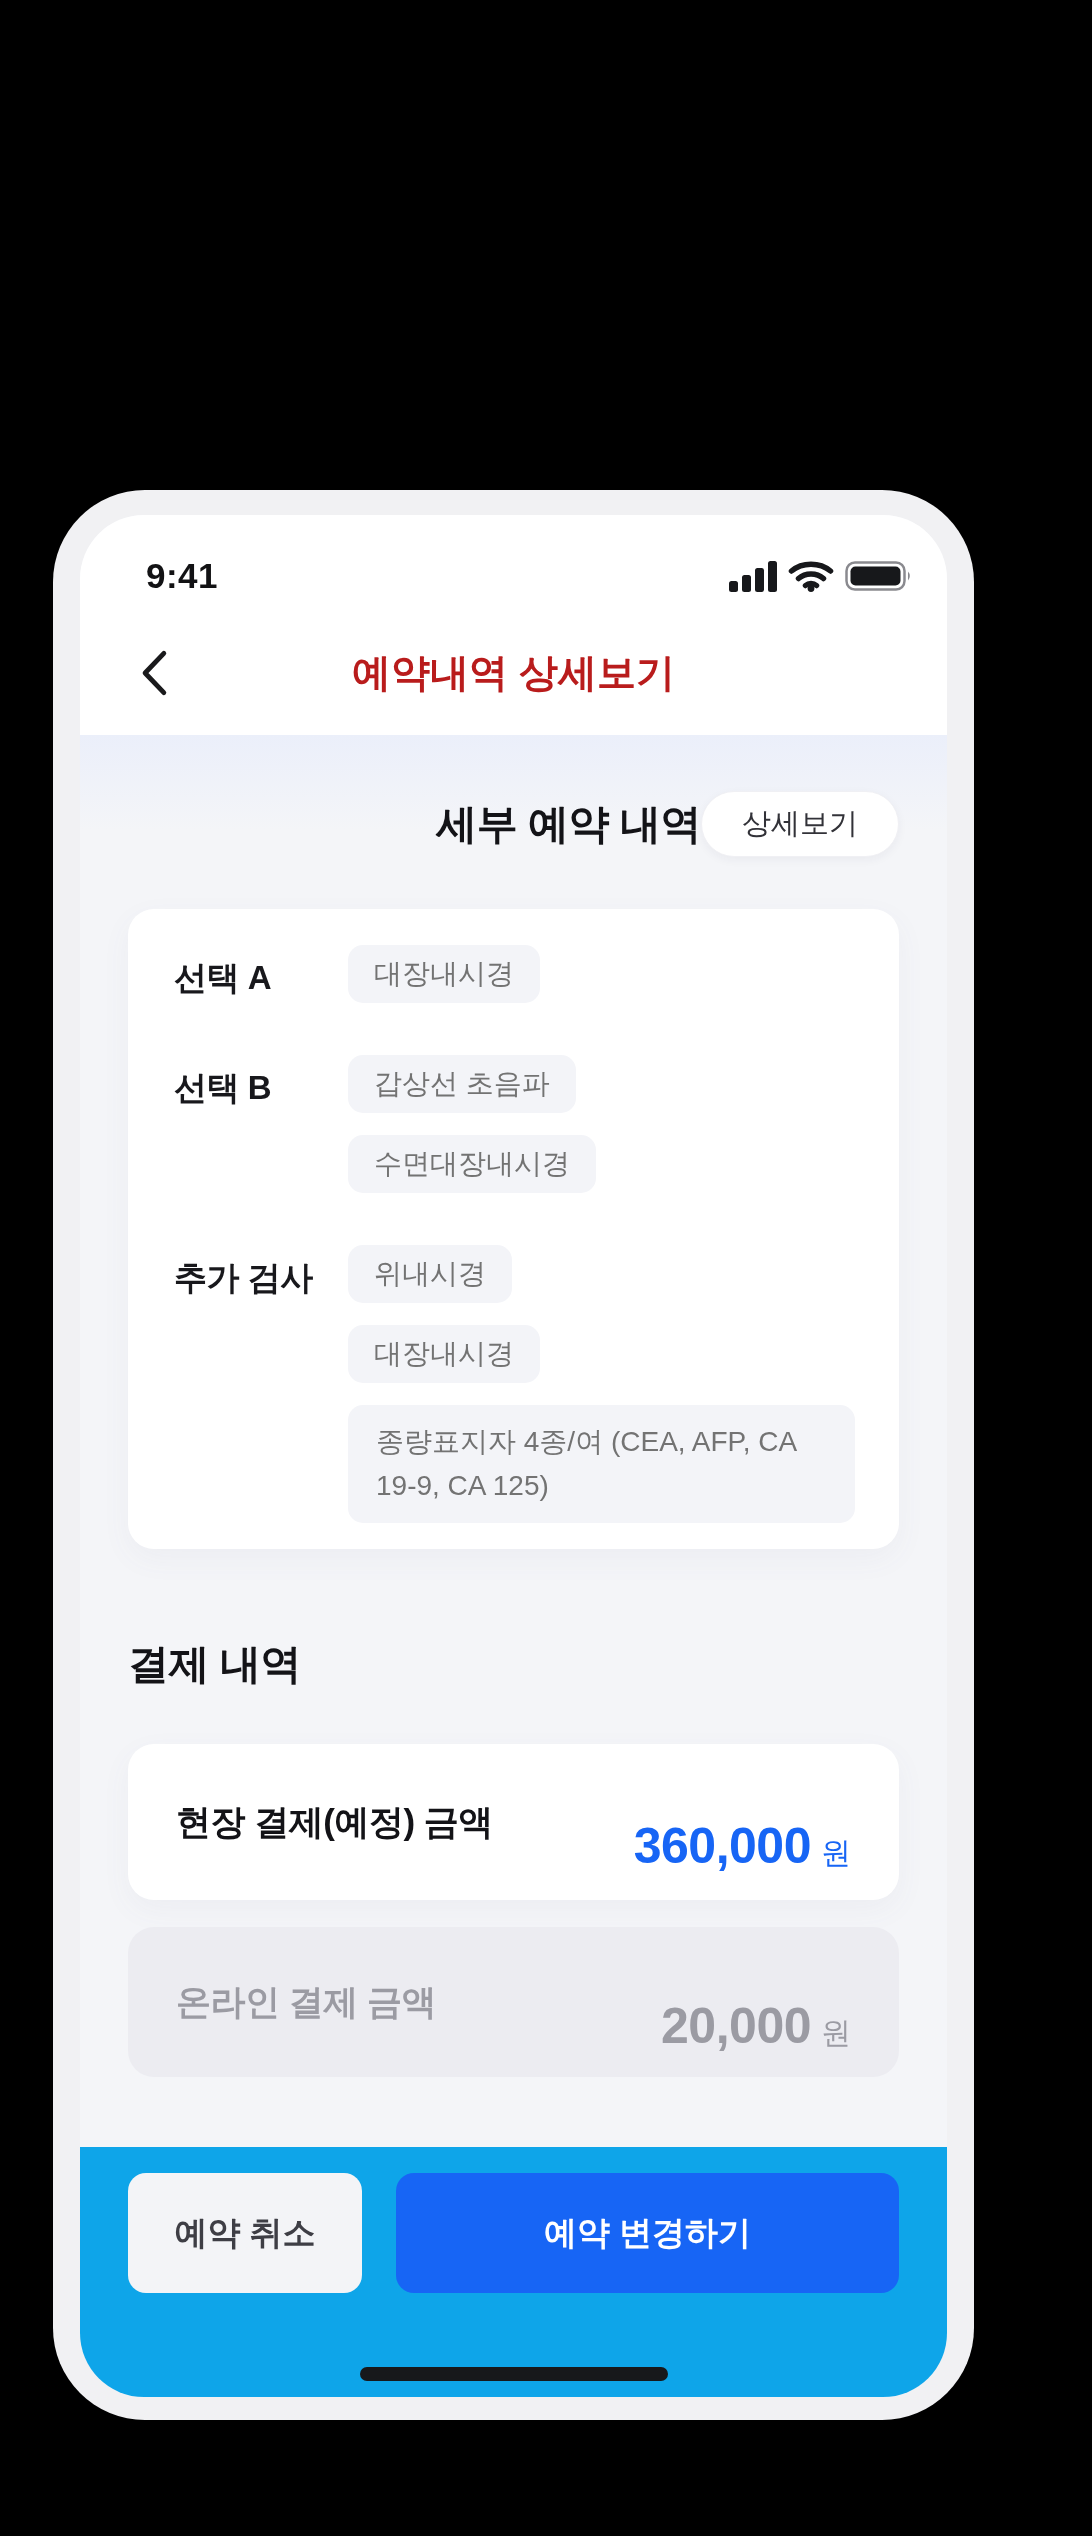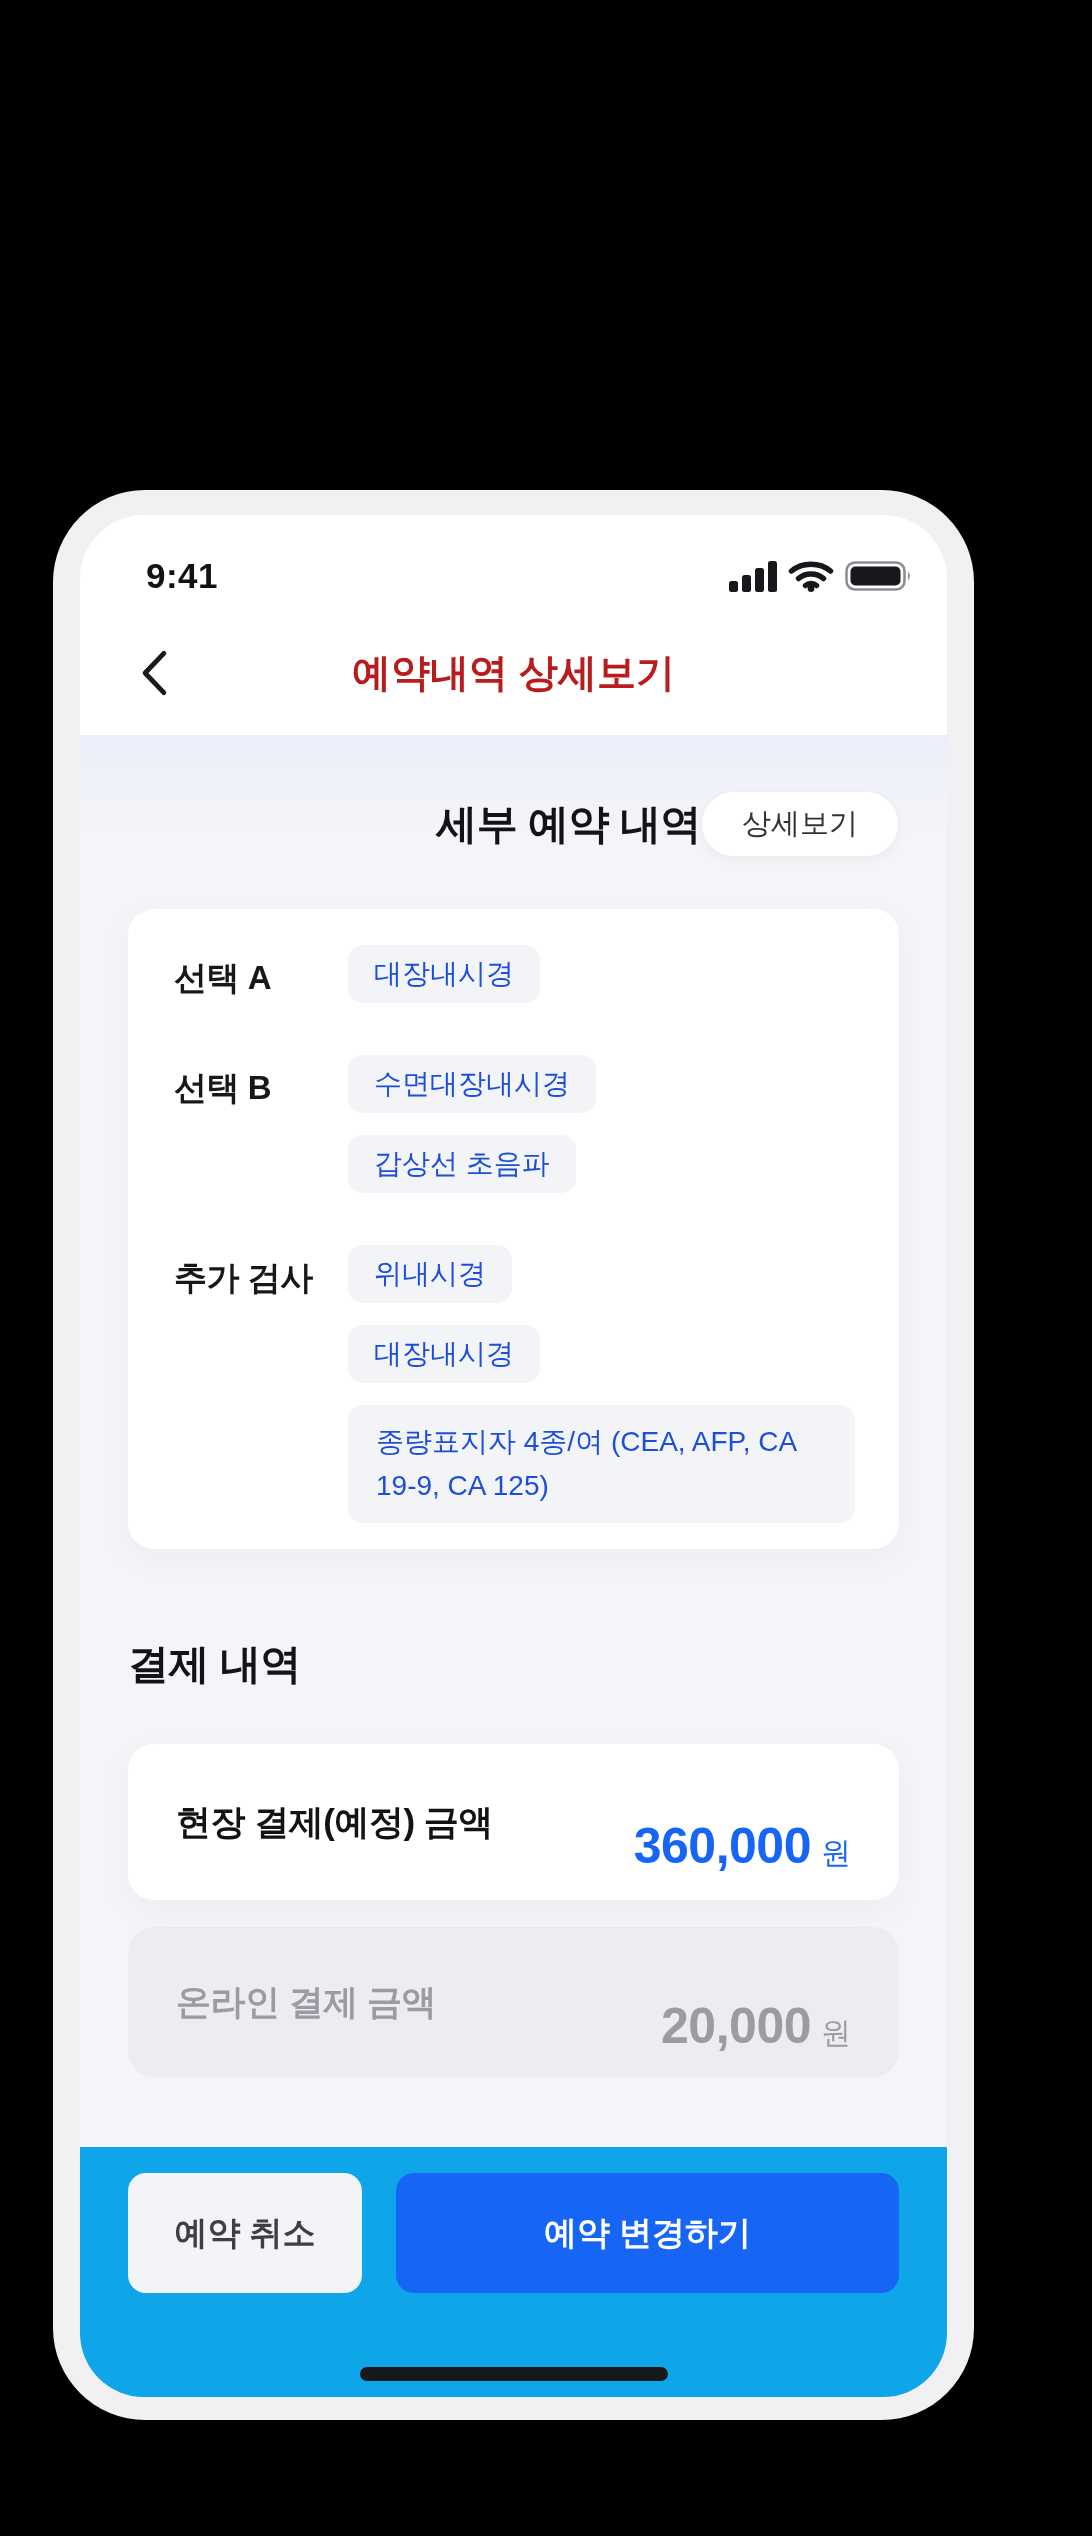--- a/index.html
+++ b/index.html
@@ -47,21 +47,21 @@
   }
   .detail-card{
     margin-top:52px;background:#fff;border-radius:26px;box-sizing:border-box;
     padding:36px 44px 26px 46px;box-shadow:0 10px 30px rgba(90,100,130,.05);
   }
   .row{display:flex;align-items:flex-start;margin-bottom:52px;}
   .row:last-child{margin-bottom:0;}
   .rowlabel{width:174px;flex-shrink:0;font-size:33px;font-weight:700;color:#18181c;padding-top:11px;letter-spacing:-.5px;}
   .chips{display:flex;flex-direction:column;gap:22px;align-items:flex-start;flex:1;min-width:0;}
   .chip{
-    background:#f3f4f8;border-radius:15px;padding:12px 26px;font-size:28px;color:#1d4ed8;
+    background:#f3f4f8;border-radius:15px;padding:12px 26px;font-size:28px;color:#737373;
     line-height:34px;max-width:100%;box-sizing:border-box;
   }
   .chip.wide{line-height:44px;padding:15px 28px;}
   .h2.pay{margin-top:88px;}
   .pay-card{
     margin-top:52px;height:156px;border-radius:26px;background:#fff;
     display:flex;align-items:center;justify-content:space-between;
     box-sizing:border-box;padding:0 48px;box-shadow:0 10px 30px rgba(90,100,130,.05);
   }
   .pay-card .paylabel{font-size:35px;font-weight:700;color:#131317;letter-spacing:-.5px;}
@@ -142,22 +142,22 @@
       <div class="detail-card">
         <div class="row">
           <span class="rowlabel">선택 A</span>
           <span class="chips">
             <span class="chip">대장내시경</span>
           </span>
         </div>
         <div class="row">
           <span class="rowlabel">선택 B</span>
           <span class="chips">
+            <span class="chip">갑상선 초음파</span>
             <span class="chip">수면대장내시경</span>
-            <span class="chip">갑상선 초음파</span>
           </span>
         </div>
         <div class="row">
           <span class="rowlabel">추가 검사</span>
           <span class="chips">
             <span class="chip">위내시경</span>
             <span class="chip">대장내시경</span>
             <span class="chip wide">종량표지자 4종/여 (CEA, AFP, CA 19-9, CA 125)</span>
           </span>
         </div>

